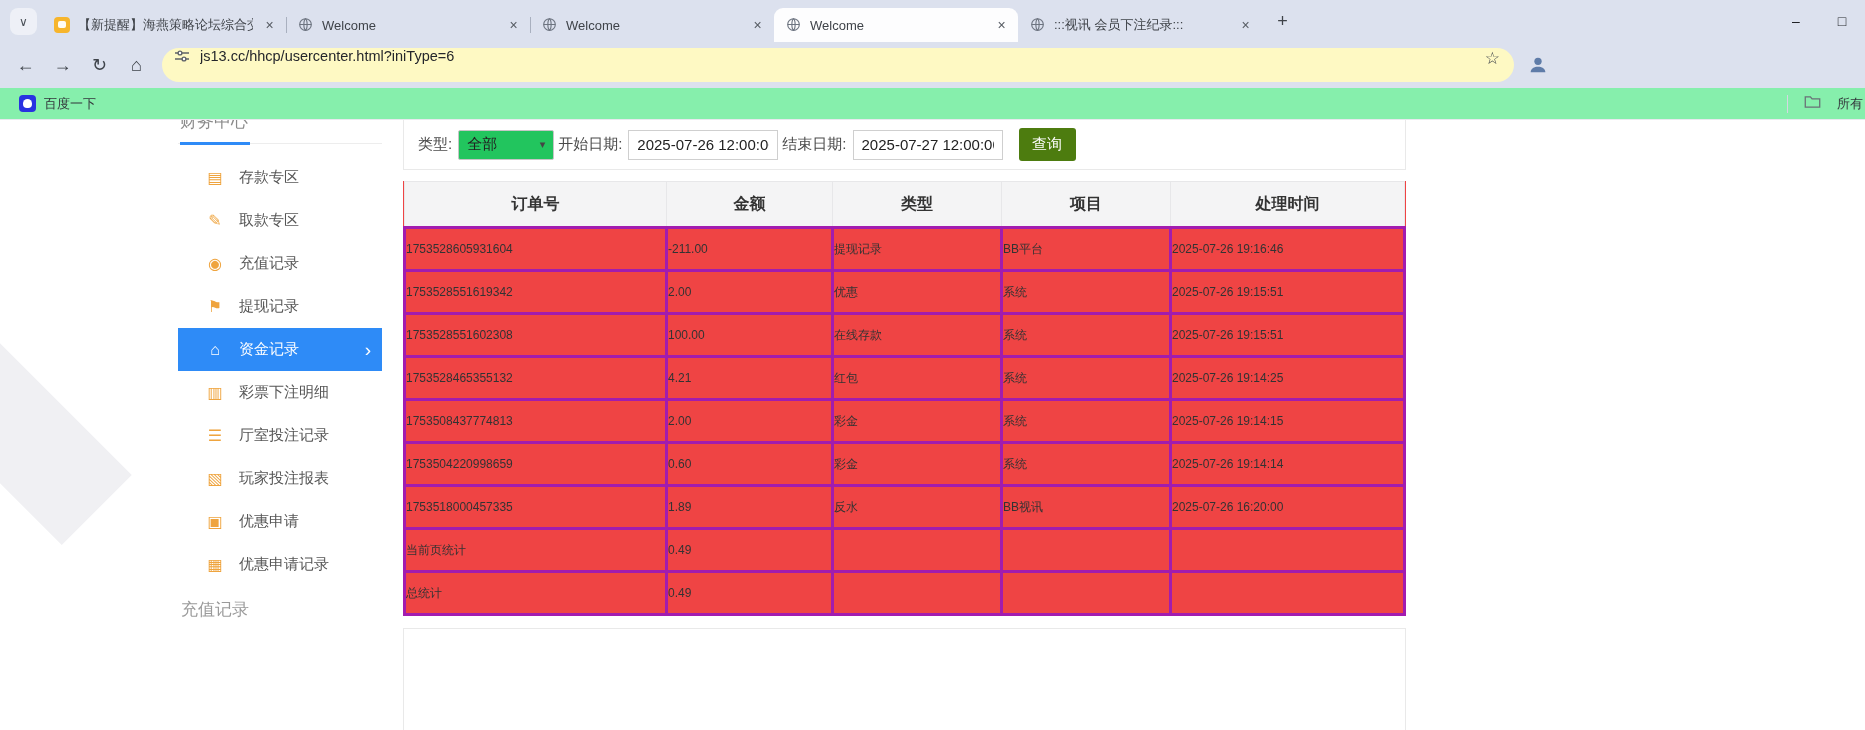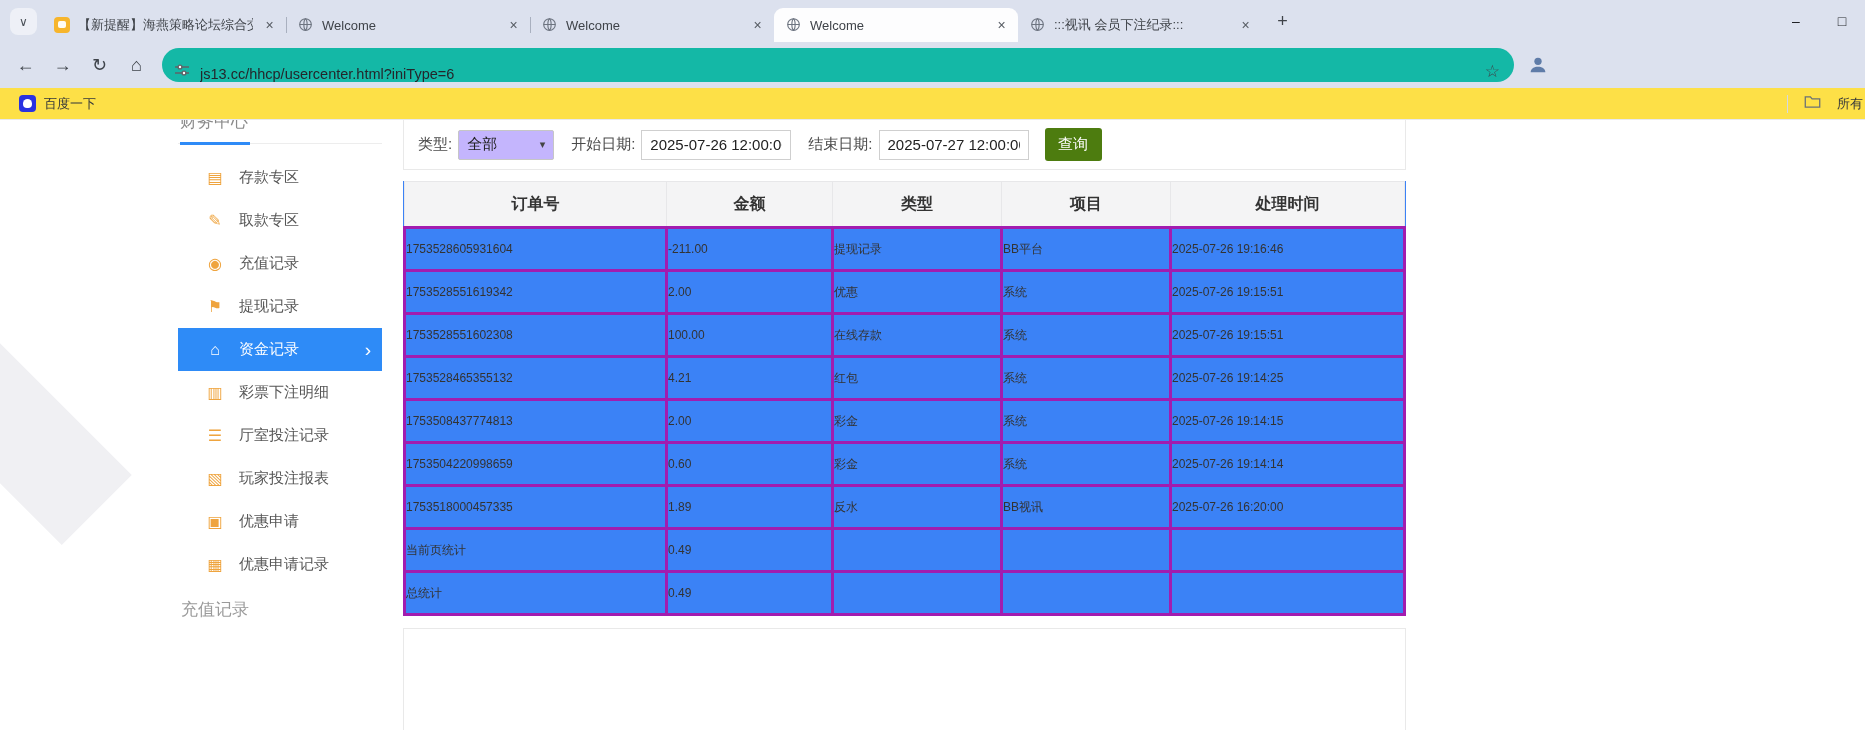--- a/index.html
+++ b/index.html
@@ -24,28 +24,28 @@
   .fav-forum::after { content:""; position:absolute; inset:4px 4px 5px 4px; background:#fff; border-radius:2px; opacity:.95; }
   .newtab { width:27px; height:27px; margin:0 0 7px 7px; display:flex; align-items:center; justify-content:center;
     font-size:18px; color:#3f4349; border-radius:50%; cursor:pointer; }
   .win-controls { position:absolute; top:0; right:0; height:42px; display:flex; }
   .win-btn { width:46px; height:100%; display:flex; align-items:center; justify-content:center; color:#1f2125; font-size:14px; cursor:pointer; }
 
   
   .toolbar { position:absolute; top:42px; left:0; right:0; height:46px; background:#dce1ee; display:flex; align-items:center; padding:0 8px; }
   .nav-btn { width:35px; height:35px; border-radius:50%; display:flex; align-items:center; justify-content:center;
     color:#3f444b; font-size:18px; cursor:pointer; flex:0 0 auto; margin-right:2px; }
-  .omnibox { width:1352px; height:34px; background:#14b8a6; border-radius:17px; display:flex; align-items:flex-end;
+  .omnibox { width:1352px; height:34px; background:#fef9c3; border-radius:17px; display:flex; align-items:flex-start;
     padding:0 12px; margin:0 8px 0 6px; flex:0 0 auto; }
   .url { flex:1; margin-left:10px; font-size:14.5px; color:#24262b; white-space:nowrap; overflow:hidden; }
   .star { color:#3f444b; font-size:17px; padding:0 2px; cursor:pointer; }
   .avatar { width:32px; height:32px; border-radius:50%; display:flex; align-items:center; justify-content:center; cursor:pointer; }
 
   
-  .bookmarks { position:absolute; top:88px; left:0; right:0; height:32px; background:#fde047; display:flex; align-items:center;
+  .bookmarks { position:absolute; top:88px; left:0; right:0; height:32px; background:#86efac; display:flex; align-items:center;
     padding:0 0 0 10px; border-bottom:1px solid #e7e9ef; }
   .bm-item { display:flex; align-items:center; gap:8px; font-size:13px; color:#33363b; padding:3px 9px; border-radius:8px; cursor:pointer; }
   .baidu-ico { width:17px; height:17px; border-radius:4px; background:#2932e1; position:relative; }
   .baidu-ico::after { content:""; position:absolute; left:4px; top:4px; width:9px; height:9px; border-radius:50% 50% 44% 44%; background:#fff; }
   .bm-right { margin-left:auto; display:flex; align-items:center; gap:16px; padding-right:2px; }
   .bm-sep { width:1px; height:18px; background:#d4d8e2; }
   .bm-all { font-size:13px; color:#33363b; white-space:nowrap; cursor:pointer; }
 
   
   .page { position:absolute; top:120px; left:0; right:0; bottom:0; background:#fff; overflow:hidden; }
@@ -62,32 +62,32 @@
   .sb-item { height:43px; display:flex; align-items:center; gap:14px; padding-left:27px; font-size:15px; color:#565656; position:relative; cursor:pointer; }
   .sb-ico { width:20px; text-align:center; color:#efa43e; font-size:16px; }
   .sb-item.active { background:#2e8bf7; color:#fff; }
   .sb-item.active .sb-ico { color:#fff; }
   .sb-arrow { position:absolute; right:11px; color:#fff; font-size:19px; line-height:1; }
   .sb-bottom { margin-top:12px; padding-left:3px; font-size:17px; color:#9a9a9a; }
 
   
   .main { position:absolute; left:403px; top:0; width:1003px; }
   .filterbox { height:50px; border:1px solid #e9e9e9; border-top:none; display:flex; align-items:center; padding-left:14px; background:#fff; }
-  .flabel { color:#4a4a4a; font-size:15px; margin-left:17px; margin-right:6px; white-space:nowrap; }
+  .flabel { color:#4a4a4a; font-size:15px; margin-left:4px; margin-right:6px; white-space:nowrap; }
   .flabel:first-child { margin-left:0; }
   .sel { width:96px; height:30px; border:1px solid #c6c6c6; border-radius:2px; display:flex; align-items:center; justify-content:space-between;
-    padding:0 8px; font-size:15px; color:#222; background:#c4b5fd; cursor:pointer; }
+    padding:0 8px; font-size:15px; color:#222; background:#22c55e; cursor:pointer; }
   .caret { font-size:11px; color:#444; }
   .inp { width:150px; height:30px; border:1px solid #cfcfcf; padding:0 8px; font-size:15px; color:#222; background:#fff;
     font-family:"Liberation Sans","DejaVu Sans",sans-serif; }
   .btn-query { width:57px; height:33px; margin-left:16px; background:#4d7c0f; color:#fff; border:none; border-radius:3px;
     font-size:15px; cursor:pointer; font-family:inherit; }
 
   .tablebox { margin-top:11px; }
-  table { width:100%; border-collapse:collapse; table-layout:fixed; background:#3b82f6;padding-left:33px; }
+  table { width:100%; border-collapse:collapse; table-layout:fixed; background:#ef4444;padding-left:33px; }
   th { height:46px; background:#f4f4f5; border:1px solid #e7e7e9; font-size:16px; color:#333; font-weight:bold; text-align:center; }
   td { height:43px; border:3px solid #a21caf; font-size:12px; color:#333; text-align:left; white-space:nowrap; overflow:hidden; }
 
   .bottombox { margin-top:12px; height:200px; border:1px solid #e9e9e9; background:#fff; }
 </style>
 </head>
 <body>
 
 <div class="browser">
 

